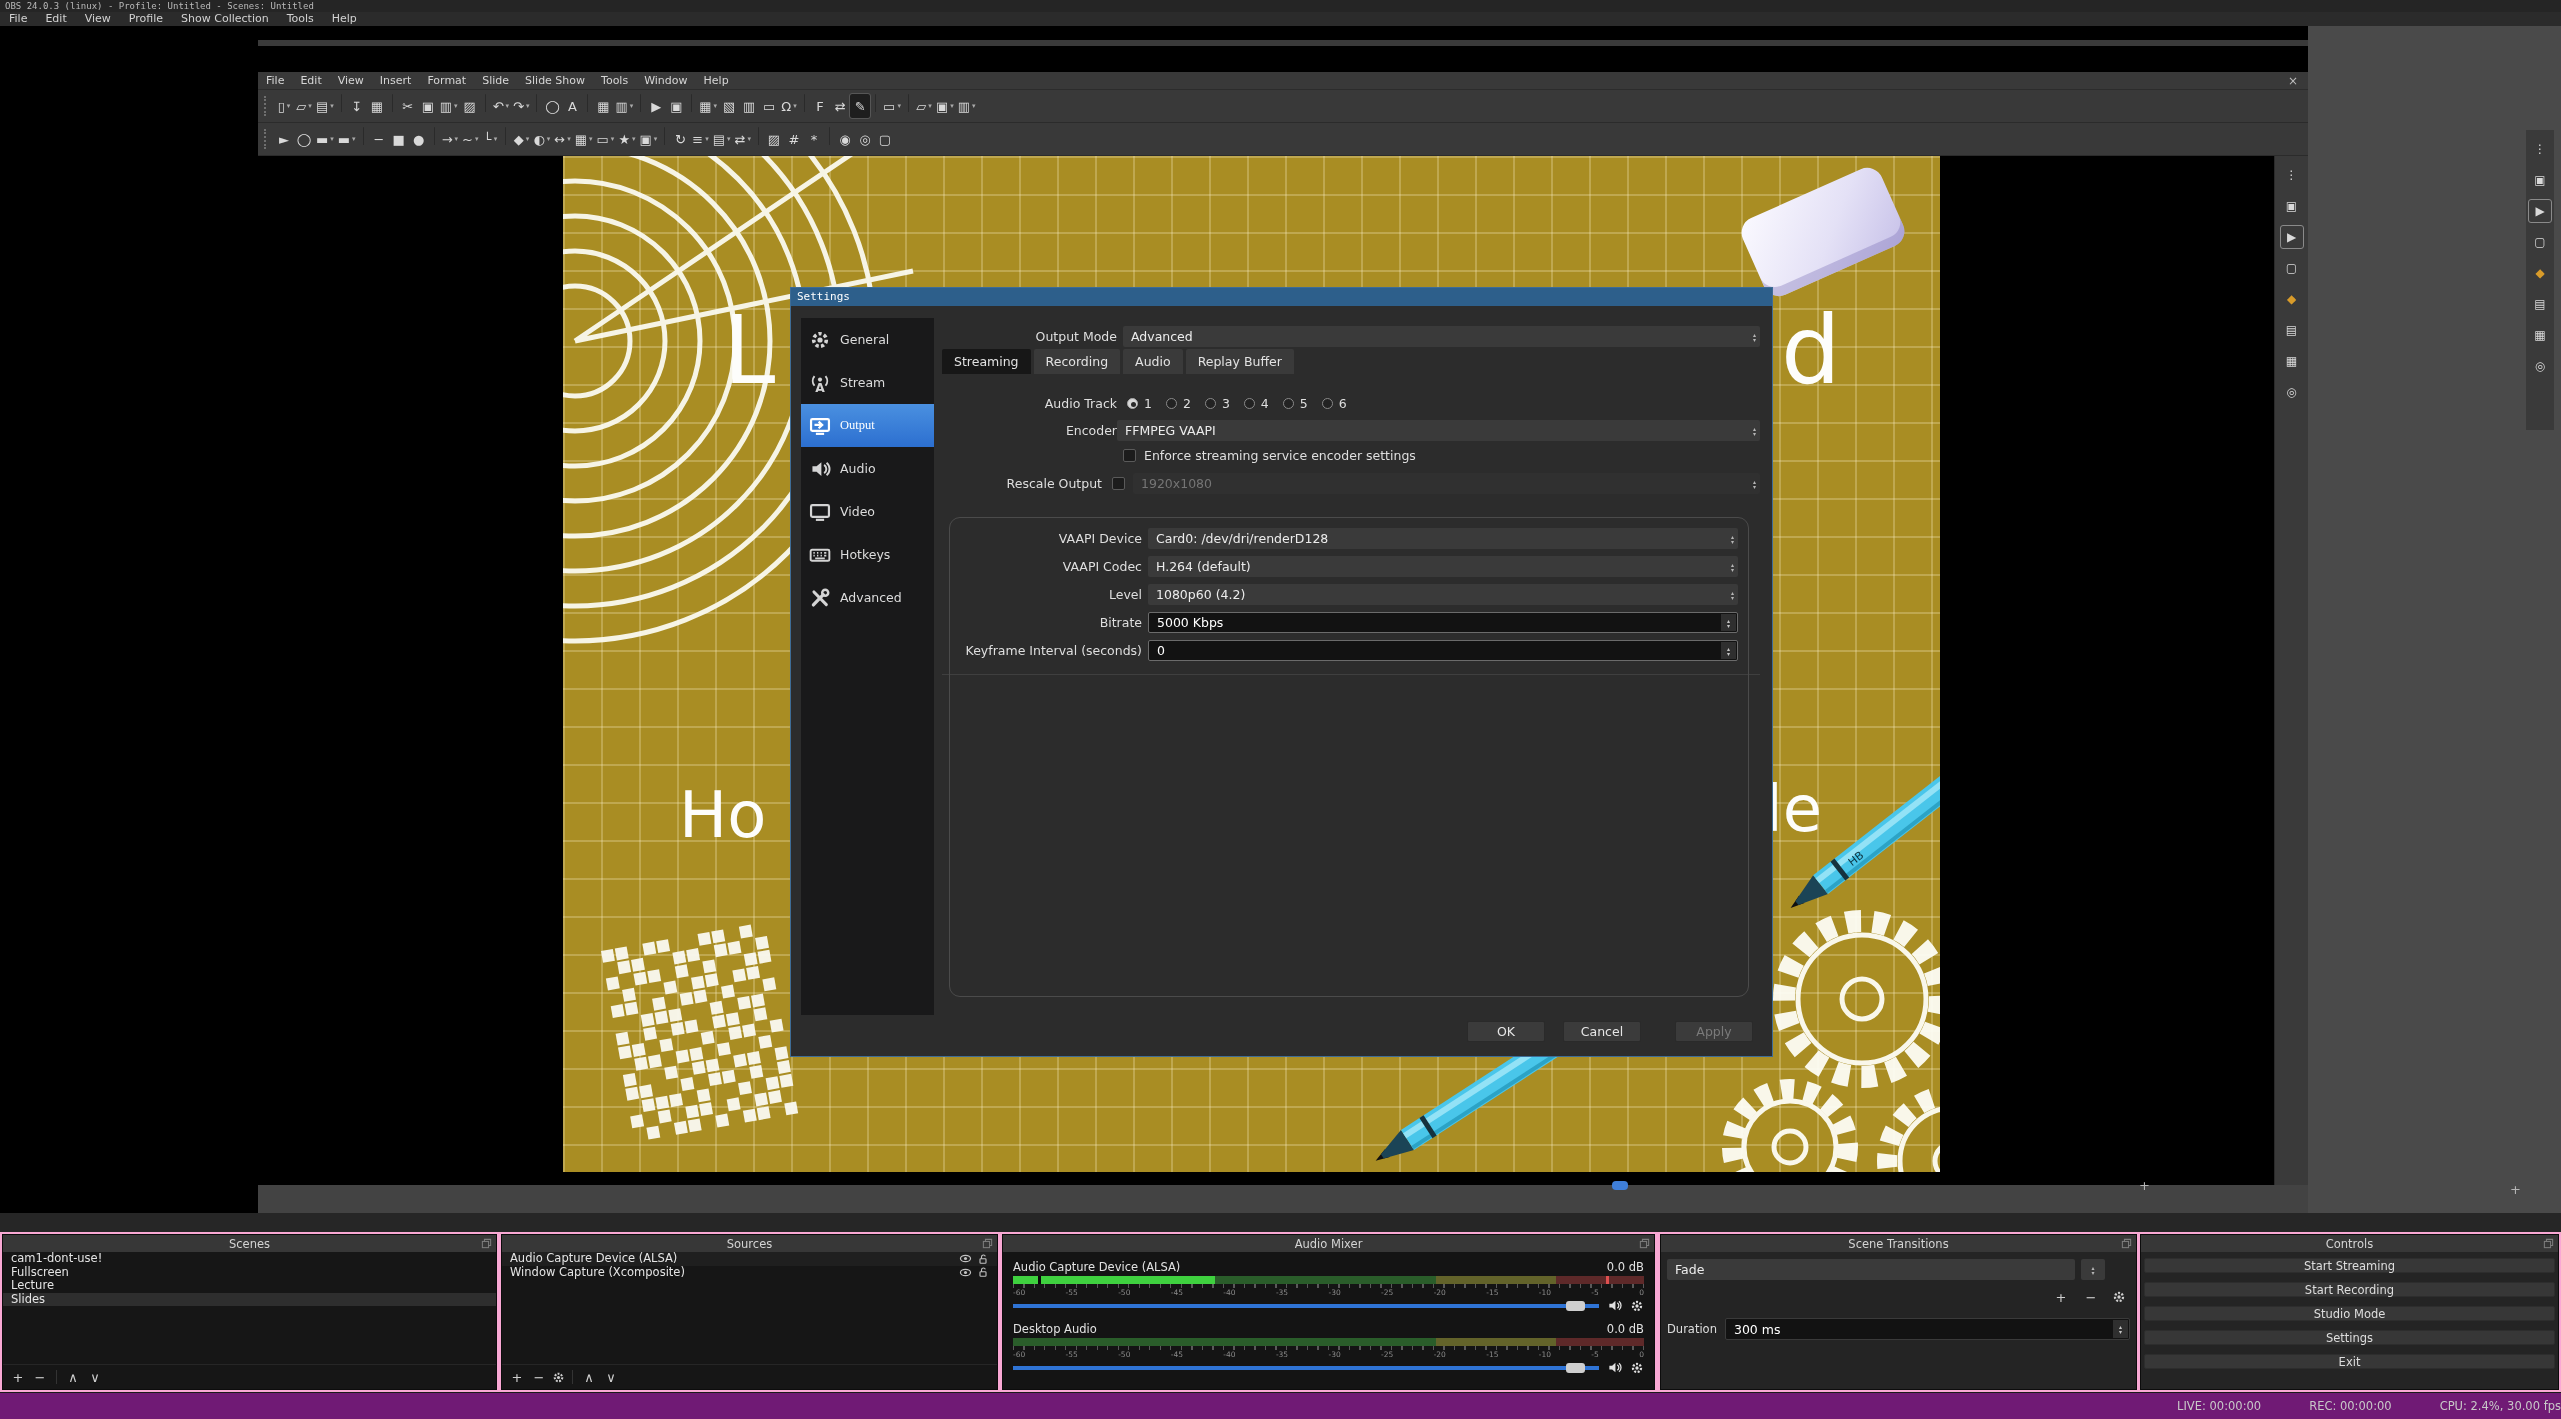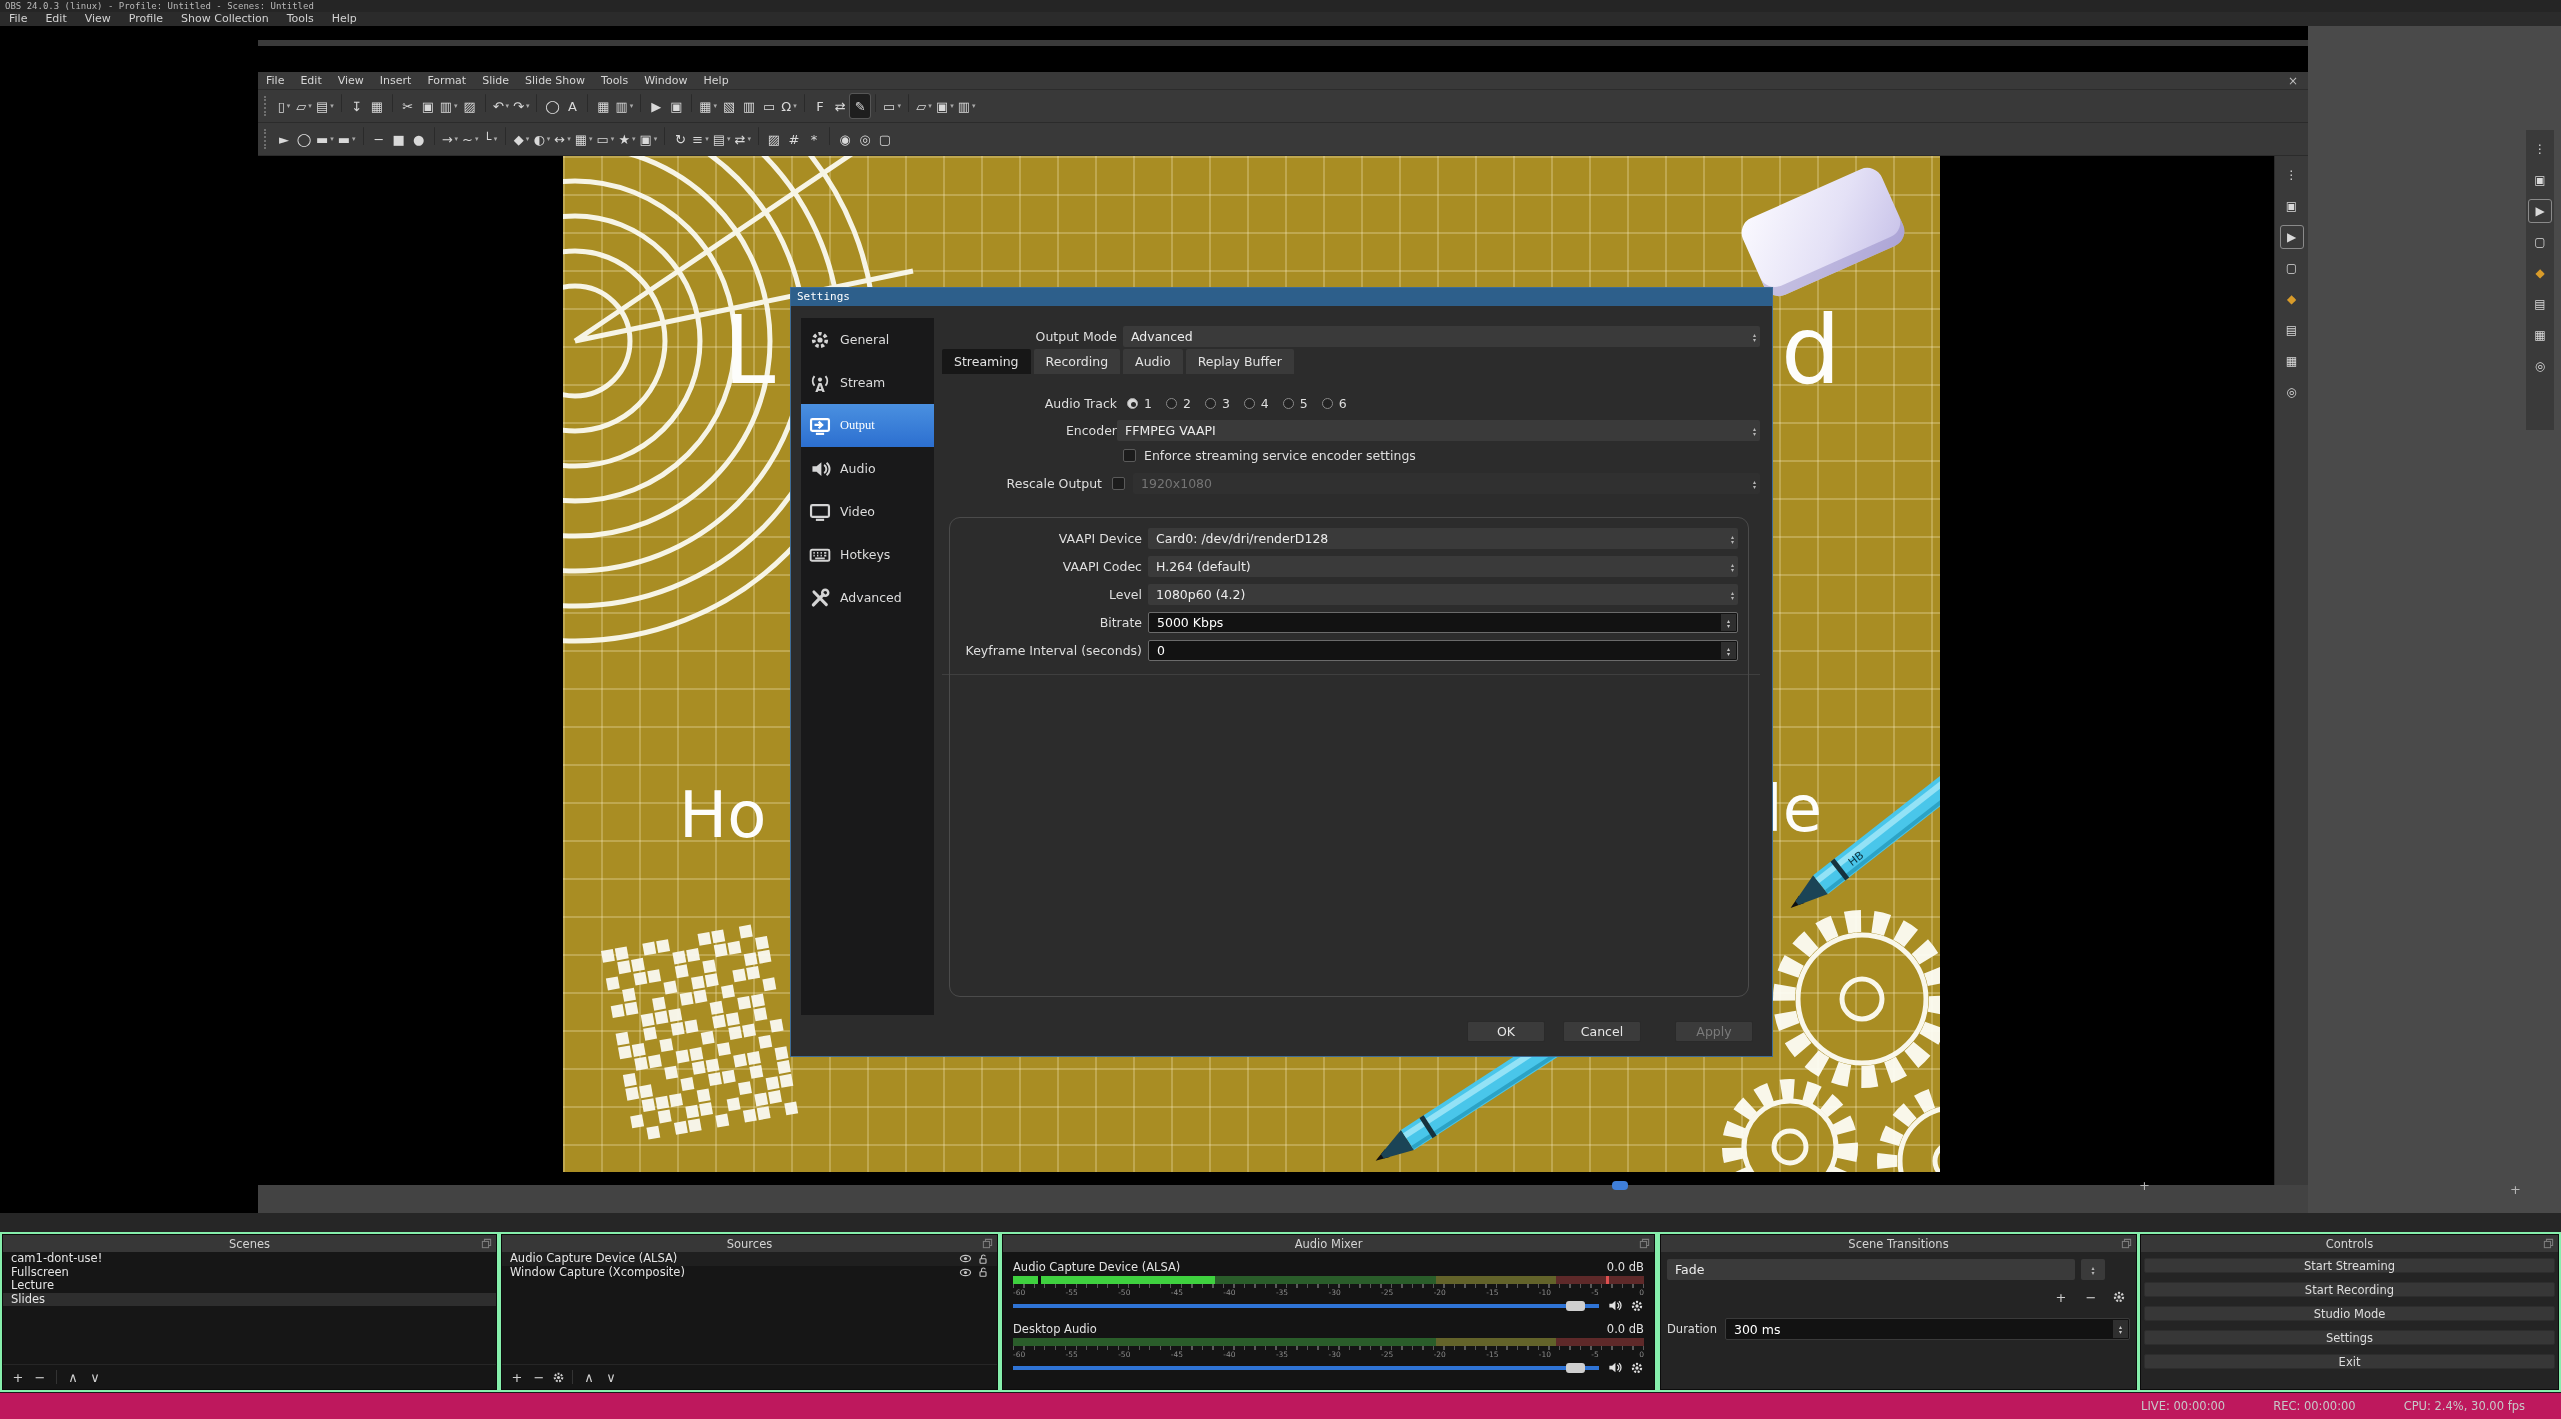--- a/index.html
+++ b/index.html
@@ -83,21 +83,21 @@
   .rb { width:11px; height:11px; border-radius:50%; border:1px solid #8a8a8a; background:#222; position:relative; }
   .rad.on .rb { background:#d9d9d9; border-color:#aaa; }
   .rad.on .rb::after { content:""; position:absolute; left:3px; top:3px; width:5px; height:5px;
     border-radius:50%; background:#2a2a2a; }
   .rl { color:#dfdfdf; font-size:12.5px; margin-left:6px; }
   #group-box { left:158px; top:229px; width:800px; height:480px; border:1px solid #4b4b4b; border-radius:11px; }
   .dbtn { height:21px; background:#3b3b3b; border:1px solid #2a2a2a; border-radius:2px; color:#e6e6e6;
     font-size:12.5px; display:flex; align-items:center; justify-content:center; }
   .dbtn.disabled { color:#7a7a7a; }
   
-  #dock-area { left:0; top:1232px; width:2561px; height:160px; background:#86efac; }
+  #dock-area { left:0; top:1232px; width:2561px; height:160px; background:#f9a8d4; }
   .panel { position:absolute; top:2px; height:156px; background:#121212; border:1px solid #0c0c0c; }
   .panel-header { height:17px; background:#373737; color:#d4d4d4; font-size:11.5px; display:flex;
     align-items:center; justify-content:center; position:relative; }
   .float-ic { position:absolute; right:4px; top:3px; width:11px; height:11px; opacity:.7; }
   .list { position:absolute; left:0; right:0; top:17px; bottom:25px; background:#161616; overflow:hidden; }
   .lrow { height:13.5px; line-height:13.5px; color:#e4e4e4; font-size:11.5px; padding:0 8px;
     display:flex; align-items:center; }
   .lrow.selected { background:#2e2e2e; }
   .lrow.hover { background:#1f1f1f; }
   .lrow .rname { flex:1; }
@@ -120,22 +120,22 @@
   .slider-track { flex:1; position:relative; height:13px; }
   .slider-track::before { content:""; position:absolute; left:0; right:0; top:5px; height:4px; background:#2f74d6; }
   .slider-handle { position:absolute; top:2px; width:19px; height:10px; background:#cfcfcf; border-radius:3px; }
   
   #trans-body { position:absolute; inset:17px 0 0 0; background:#242424; }
   
   #controls-body { position:absolute; inset:17px 0 0 0; background:#242424; padding:6px 2px; }
   .ctl-btn { height:15px; background:#373737; border:1px solid #2d2d2d; border-radius:2px; color:#dedede;
     font-size:11.5px; display:flex; align-items:center; justify-content:center; margin:0 1px 9px 1px; }
   
-  #statusbar { left:0; top:1392px; width:2561px; height:27px; background:#be185d; border-top:1px solid #1a1a1a;
-    display:flex; align-items:center; justify-content:flex-end; gap:48px; padding-right:36px;
+  #statusbar { left:0; top:1392px; width:2561px; height:27px; background:#701a75; border-top:1px solid #1a1a1a;
+    display:flex; align-items:center; justify-content:flex-end; gap:48px; 
     color:#c8c8c8; font-size:11.5px; }
 </style>
 </head>
 <body>
 
 <svg width="0" height="0" style="position:absolute">
   <defs>
     <symbol id="i-gear" viewBox="0 0 16 16">
       <circle cx="8" cy="8" r="4.6" fill="none" stroke="currentColor" stroke-width="2.6" stroke-dasharray="2.3 1.7"></circle>
       <circle cx="8" cy="8" r="1.9" fill="currentColor"></circle>

